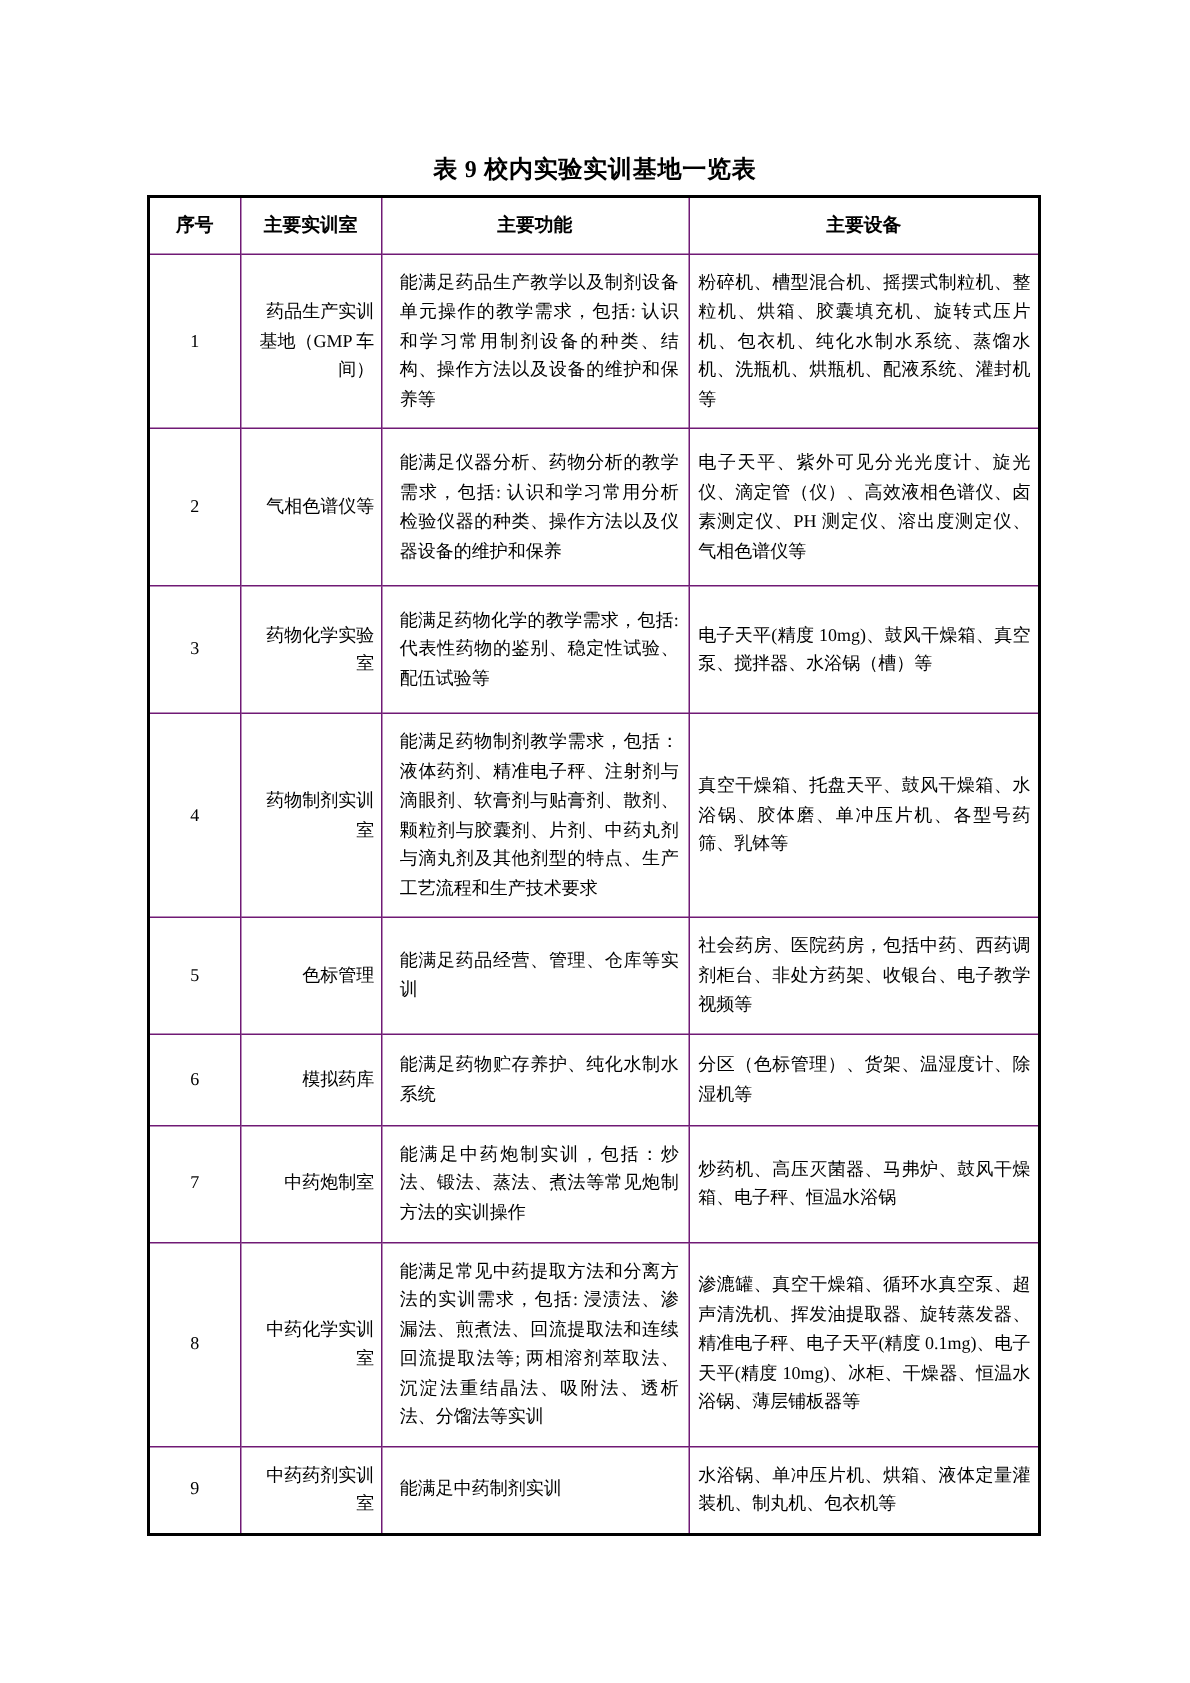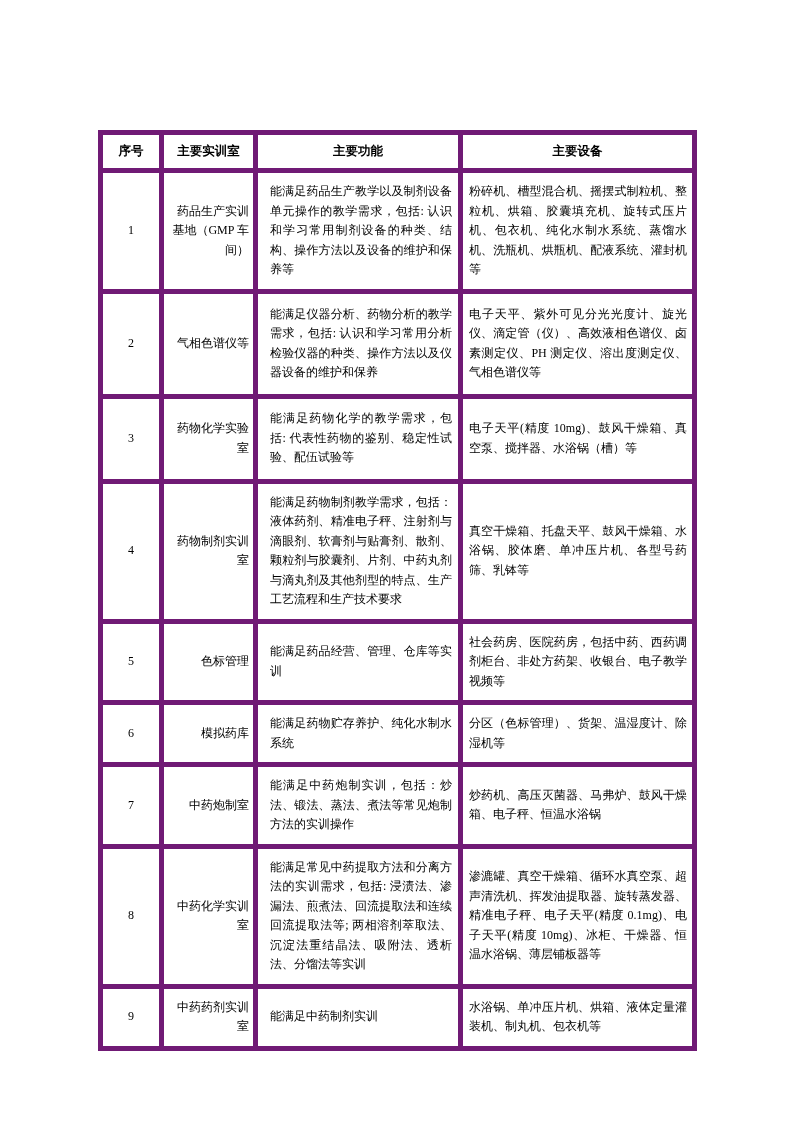--- a/index.html
+++ b/index.html
@@ -30,21 +30,21 @@
   table.bases {
     position: absolute;
     top: 130px;
     left: 98px;
     width: 594px;
     border-collapse: collapse;
     table-layout: fixed;
     border: 2px solid #000000;
   }
   table.bases th, table.bases td {
-    border: 5px solid #701a75;
+    border: 1px solid #701a75;
     font-size: 12px;
     line-height: 19.5px;
     vertical-align: middle;
     word-break: break-all;
   }
   table.bases th {
     height: 38px;
     font-weight: bold;
     text-align: center;
     font-size: 12.5px;
@@ -86,20 +86,21 @@
     width: 100%;
     text-align: center;
     font-size: 13px;
   }
 </style>
 </head>
 <body>
 
 <div class="page">
 
+  <div class="doc-title">表 9 校内实验实训基地一览表</div>
 
   <table class="bases">
     <colgroup>
       <col class="c-no">
       <col class="c-room">
       <col class="c-func">
       <col class="c-equip">
     </colgroup>
     <thead>
       <tr>

